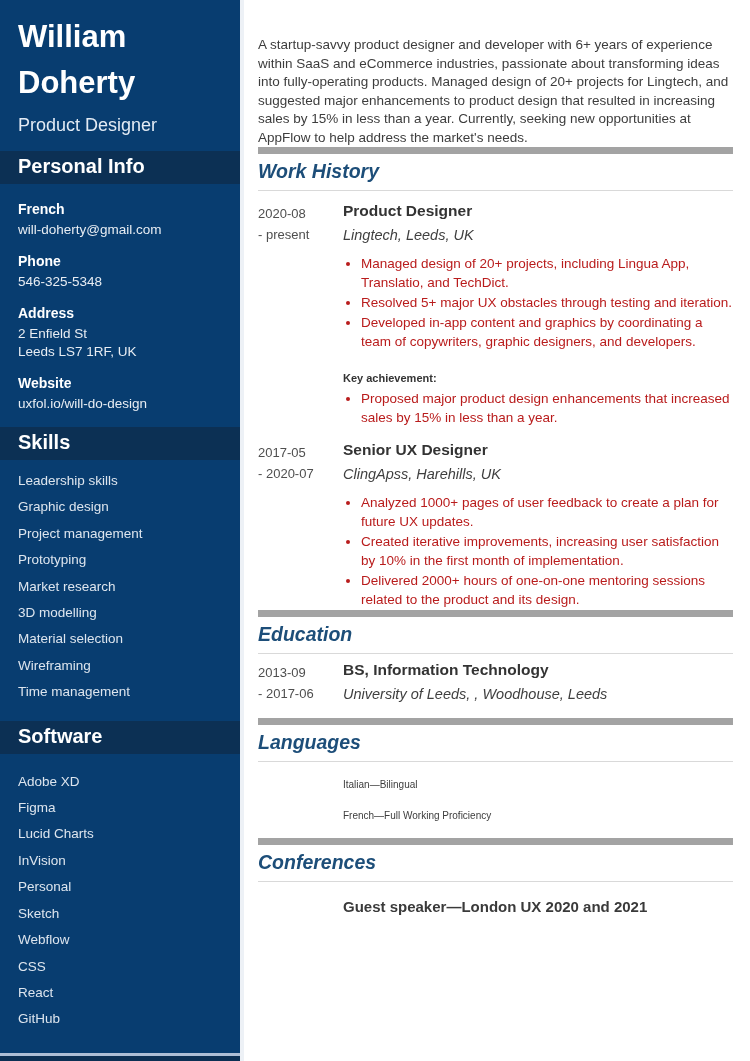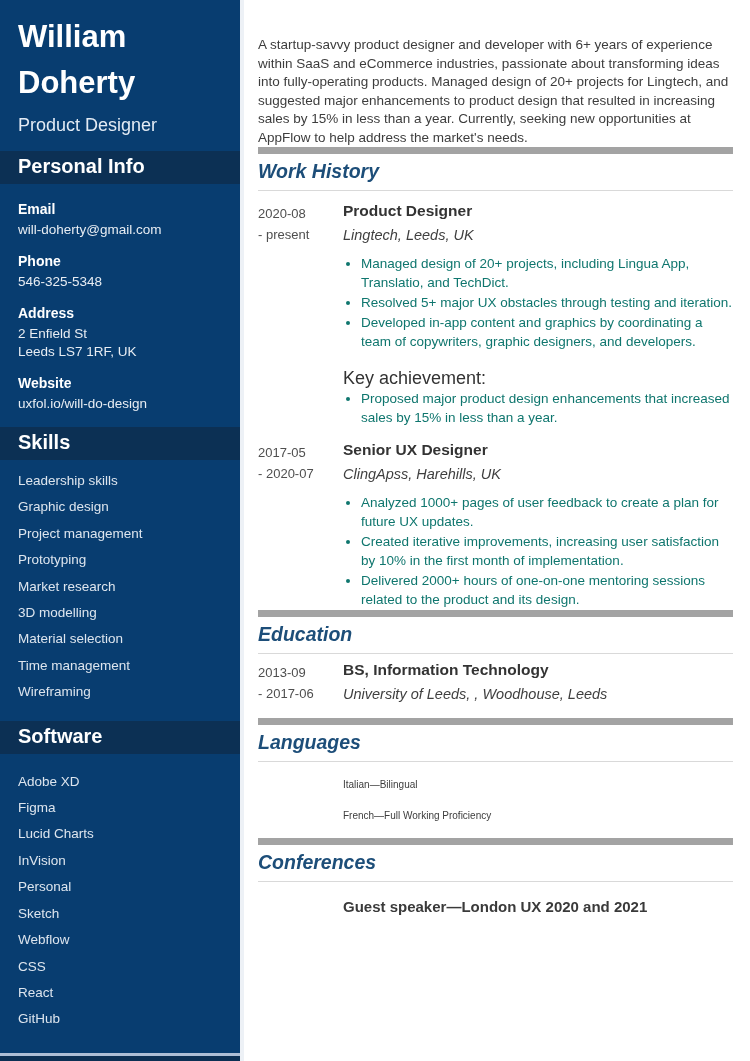--- a/index.html
+++ b/index.html
@@ -65,63 +65,63 @@
   }
   .section-head h2 {
     font-size: 19.5px; font-weight: bold; color: #1d4e79; line-height: 22px;
   }
   .entry { display: flex; margin-top: 10px; }
   .entry-dates { width: 85px; flex: 0 0 85px; font-size: 13px; color: #4f4f4f; line-height: 21px; padding-top: 2px; }
   .entry-body { flex: 1; }
   .entry-title { font-size: 15.5px; font-weight: bold; color: #333333; line-height: 19px; }
   .entry-company { margin-top: 7px; font-size: 14.5px; font-style: italic; color: #3f3f3f; }
   .entry-bullets { margin: 11px 0 0; padding-left: 18px; }
-  .entry-bullets li { font-size: 13.5px; line-height: 19px; color: #0f766e; margin-bottom: 1px; }
-  .key-label { margin-top: 18px; font-size: 18px; font-weight: normal; color: #333333; line-height: 19px; }
+  .entry-bullets li { font-size: 13.5px; line-height: 19px; color: #b91c1c; margin-bottom: 1px; }
+  .key-label { margin-top: 18px; font-size: 11px; font-weight: bold; color: #333333; line-height: 19px; }
   .entry-bullets.key { margin-top: 1px; }
   .entry.second { margin-top: 12px; }
   .edu-entry { margin-top: 6px; margin-bottom: 14px; }
   .plain-items { margin-left: 85px; }
   .lang-item { margin-top: 14px; font-size: 10px; color: #3d3d3d; line-height: 17px; }
   .conf-item { margin-top: 15px; font-size: 15px; font-weight: bold; color: #3a3a3a; line-height: 19px; }
   .conf-wrap { margin-bottom: 14px; }
 </style>
 </head>
 <body>
 
 <div class="page">
 
   <aside class="sidebar">
     <h1 class="side-name">William Doherty</h1>
     <div class="side-title">Product Designer</div>
 
     <div class="side-band">Personal Info</div>
     <div class="side-fields">
-      <div class="side-label">Email</div>
+      <div class="side-label">French</div>
       <div class="side-value">will-doherty@gmail.com</div>
       <div class="side-label">Phone</div>
       <div class="side-value">546-325-5348</div>
       <div class="side-label">Address</div>
       <div class="side-value">2 Enfield St</div>
       <div class="side-value">Leeds LS7 1RF, UK</div>
       <div class="side-label">Website</div>
       <div class="side-value">uxfol.io/will-do-design</div>
     </div>
 
     <div class="side-band">Skills</div>
     <ul class="side-list skills">
       <li>Leadership skills</li>
       <li>Graphic design</li>
       <li>Project management</li>
       <li>Prototyping</li>
       <li>Market research</li>
       <li>3D modelling</li>
       <li>Material selection</li>
+      <li>Wireframing</li>
       <li>Time management</li>
-      <li>Wireframing</li>
     </ul>
 
     <div class="side-band">Software</div>
     <ul class="side-list software">
       <li>Adobe XD</li>
       <li>Figma</li>
       <li>Lucid Charts</li>
       <li>InVision</li>
       <li>Personal</li>
       <li>Sketch</li>

